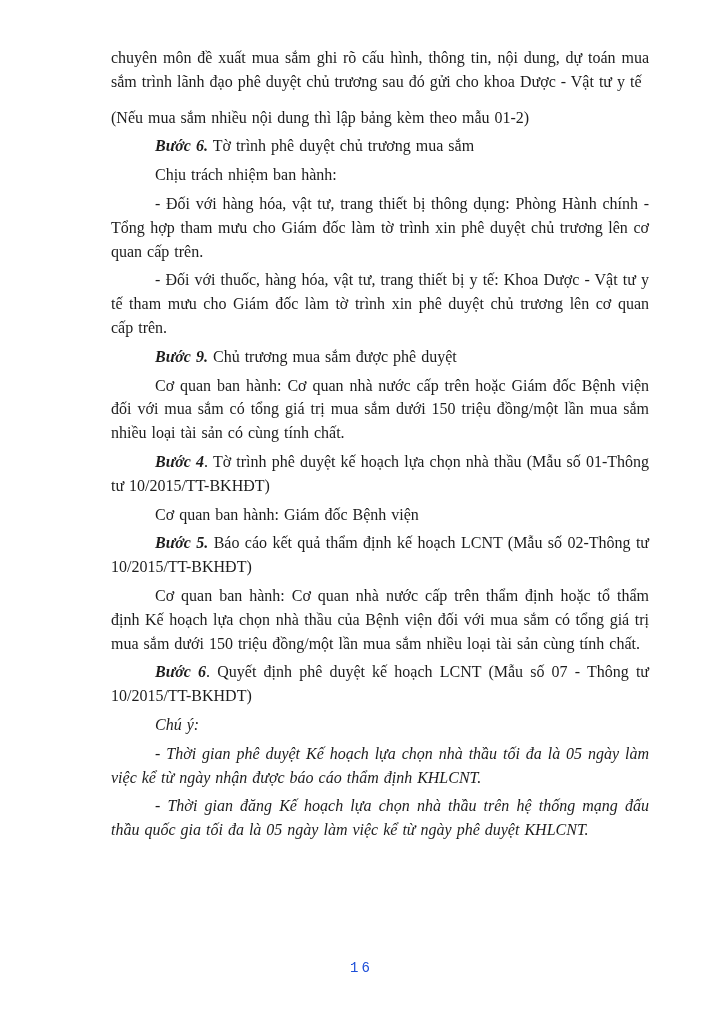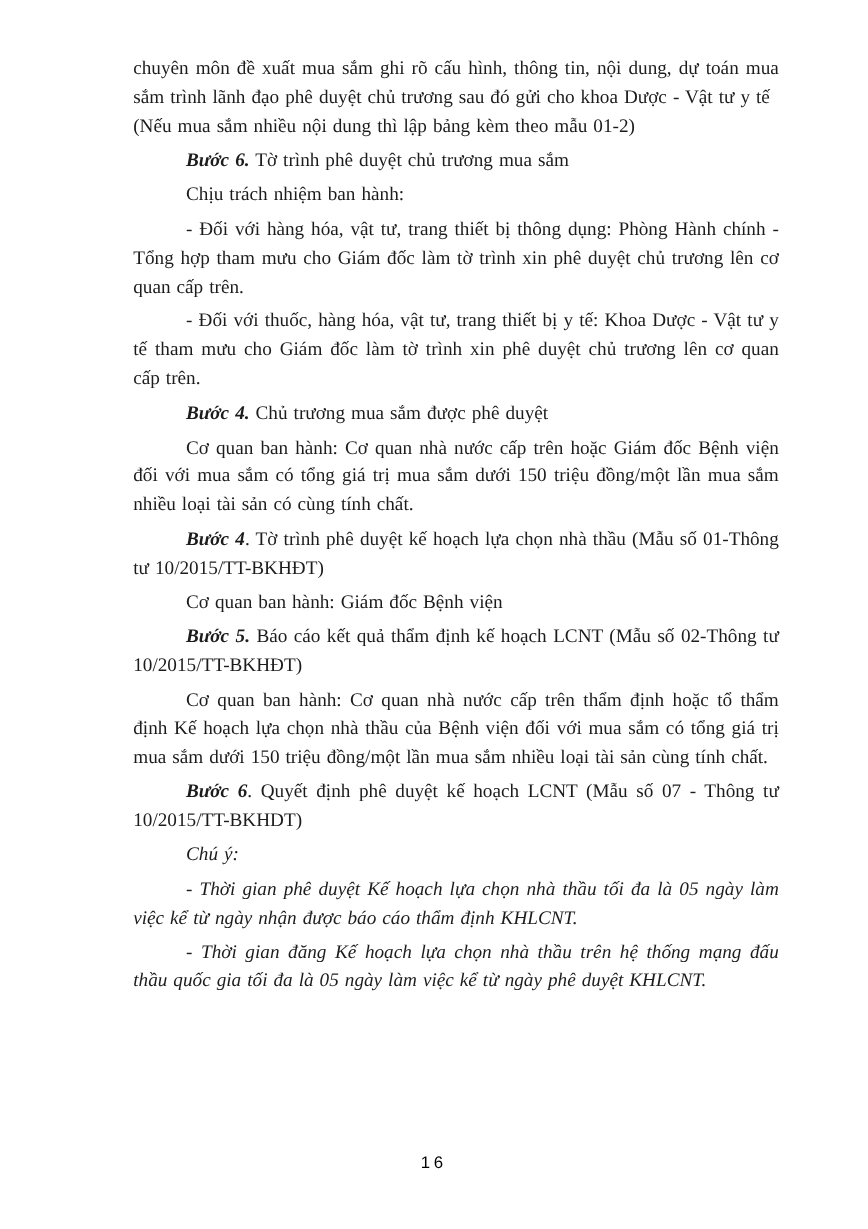--- a/index.html
+++ b/index.html
@@ -24,50 +24,50 @@
   }
   p.para {
     margin: 0 0 5px 0;
     font-size: 16px;
     line-height: 23.8px;
     text-align: justify;
     text-indent: 44px;
     word-spacing: 1px;
   }
   p.para.noindent { text-indent: 0; }
-  p.para.tight { margin-bottom: 0; }
+  p.para.tight { margin-bottom: 12px; }
   p.para.italic { font-style: italic; }
   .lead-bold {
     font-weight: bold;
     font-style: italic;
   }
   .footer {
     position: absolute;
     bottom: 48px;
     left: 0;
     right: 0;
     text-align: center;
-    font-family: Liberation Sans, sans-serif;
+    font-family: Liberation Mono, monospace;
     font-size: 14px;
     letter-spacing: 3px;
-    color: #000000;
+    color: #1d4ed8;
   }
 </style>
 </head>
 <body>
 
 <div class="page">
   <div class="content">
       <p class="para noindent tight"><span>chuyên môn đề xuất mua sắm ghi rõ cấu hình, thông tin, nội dung, dự toán mua sắm trình lãnh đạo phê duyệt chủ trương sau đó gửi cho khoa Dược - Vật tư y tế</span></p>
       <p class="para noindent"><span>(Nếu mua sắm nhiều nội dung thì lập bảng kèm theo mẫu 01-2)</span></p>
       <p class="para"><span class="lead-bold">Bước 6.</span><span> Tờ trình phê duyệt chủ trương mua sắm</span></p>
       <p class="para"><span>Chịu trách nhiệm ban hành:</span></p>
       <p class="para"><span>-  Đối với hàng hóa, vật tư, trang thiết bị thông dụng: Phòng Hành chính - Tổng hợp tham mưu cho Giám đốc làm tờ trình xin phê duyệt chủ trương lên cơ quan cấp trên.</span></p>
       <p class="para"><span>-  Đối với thuốc, hàng hóa, vật tư, trang thiết bị y tế: Khoa Dược - Vật tư y tế tham mưu cho Giám đốc làm tờ trình xin phê duyệt chủ trương lên cơ quan cấp trên.</span></p>
-      <p class="para"><span class="lead-bold">Bước 4.</span><span> Chủ trương mua sắm được phê duyệt</span></p>
+      <p class="para"><span class="lead-bold">Bước 9.</span><span> Chủ trương mua sắm được phê duyệt</span></p>
       <p class="para"><span>Cơ quan ban hành: Cơ quan nhà nước cấp trên hoặc Giám đốc Bệnh viện đối với mua sắm có tổng giá trị mua sắm dưới 150 triệu đồng/một lần mua sắm nhiều loại tài sản có cùng tính chất.</span></p>
       <p class="para"><span class="lead-bold">Bước 4</span><span>. Tờ trình phê duyệt kế hoạch lựa chọn nhà thầu (Mẫu số 01-Thông tư 10/2015/TT-BKHĐT)</span></p>
       <p class="para"><span>Cơ quan ban hành: Giám đốc Bệnh viện</span></p>
       <p class="para"><span class="lead-bold">Bước 5.</span><span> Báo cáo kết quả thẩm định kế hoạch LCNT (Mẫu số 02-Thông tư 10/2015/TT-BKHĐT)</span></p>
       <p class="para"><span>Cơ quan ban hành: Cơ quan nhà nước cấp trên thẩm định hoặc tổ thẩm định Kế hoạch lựa chọn nhà thầu của Bệnh viện đối với mua sắm có tổng giá trị mua sắm dưới 150 triệu đồng/một lần mua sắm nhiều loại tài sản cùng tính chất.</span></p>
       <p class="para"><span class="lead-bold">Bước 6</span><span>. Quyết định phê duyệt kế hoạch LCNT (Mẫu số 07 - Thông tư 10/2015/TT-BKHDT)</span></p>
       <p class="para italic"><span>Chú ý:</span></p>
       <p class="para italic"><span>-  Thời gian phê duyệt Kế hoạch lựa chọn nhà thầu tối đa là 05 ngày làm việc kể từ ngày nhận được báo cáo thẩm định KHLCNT.</span></p>
       <p class="para italic"><span>-  Thời gian đăng Kế hoạch lựa chọn nhà thầu trên hệ thống mạng đấu thầu quốc gia tối đa là 05 ngày làm việc kể từ ngày phê duyệt KHLCNT.</span></p>
     </div>

